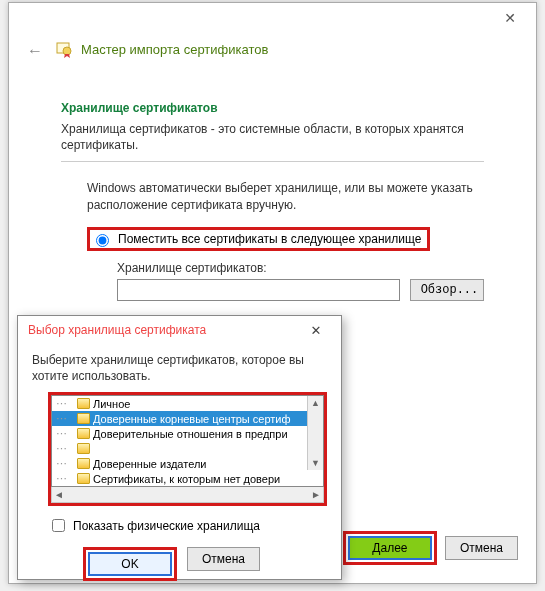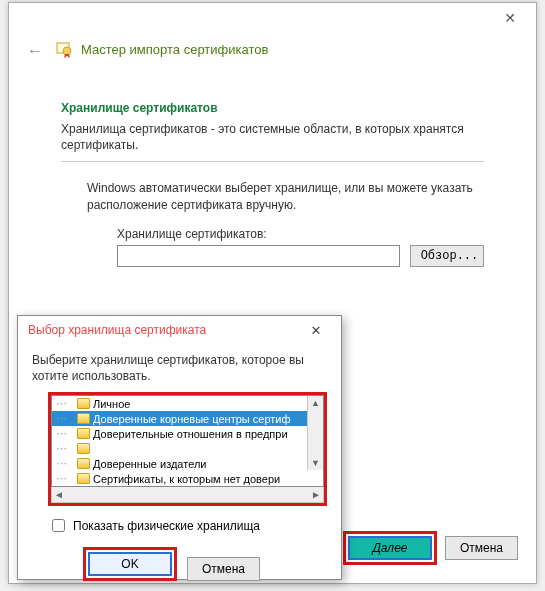--- a/index.html
+++ b/index.html
@@ -139,23 +139,22 @@
     font-size: 12px;
     padding: 0 14px;
   }
   .next-wrap {
     border: 3px solid #d31a1a;
     padding: 2px;
     display: inline-block;
   }
   .next-btn {
     border: 2px solid #2a6fd6;
-    background: #14b8a6;
+    background: #84cc16;
     min-width: 84px;
-    font-style: italic;
   }
 
   
   .store-dialog {
     position: absolute;
     top: 315px;
     left: 17px;
     width: 325px;
     height: 265px;
     background: #fff;
@@ -240,21 +239,21 @@
     display: flex;
     align-items: center;
     gap: 5px;
     padding: 10px 14px 0 30px;
   }
   .sd-check { width: 13px; height: 13px; }
   .sd-footer {
     display: flex;
     gap: 10px;
     justify-content: center;
-    align-items: flex-end;
+    align-items: flex-start;
     padding: 12px 30px 0 14px;
   }
   .ok-wrap {
     border: 3px solid #d31a1a;
     padding: 2px;
     display: inline-block;
   }
   .ok-btn {
     border: 2px solid #2a6fd6;
     background: #eaf3ff;
@@ -278,20 +277,26 @@
     <span class="wizard-title">Мастер импорта сертификатов</span>
   </div>
 
   <div class="content">
     <div class="section-heading">Хранилище сертификатов</div>
     <div class="section-desc">Хранилища сертификатов - это системные области, в которых хранятся сертификаты.</div>
     <hr class="divider">
     <div class="instr">Windows автоматически выберет хранилище, или вы можете указать расположение сертификата вручную.</div>
 
     <div class="radio-group">
+      <div class="radio-row">
+        <span class="radio-hl">
+          <input type="radio" class="radio-input" name="store" checked="" style="">
+          <span>Поместить все сертификаты в следующее хранилище</span>
+        </span>
+      </div>
     </div>
 
     <div class="store-row">
       <div class="store-label">Хранилище сертификатов:</div>
       <div class="store-input-row">
         <input class="store-input" type="text" value="" style="">
         <button class="browse-btn">Обзор...</button>
       </div>
     </div>
   </div>

